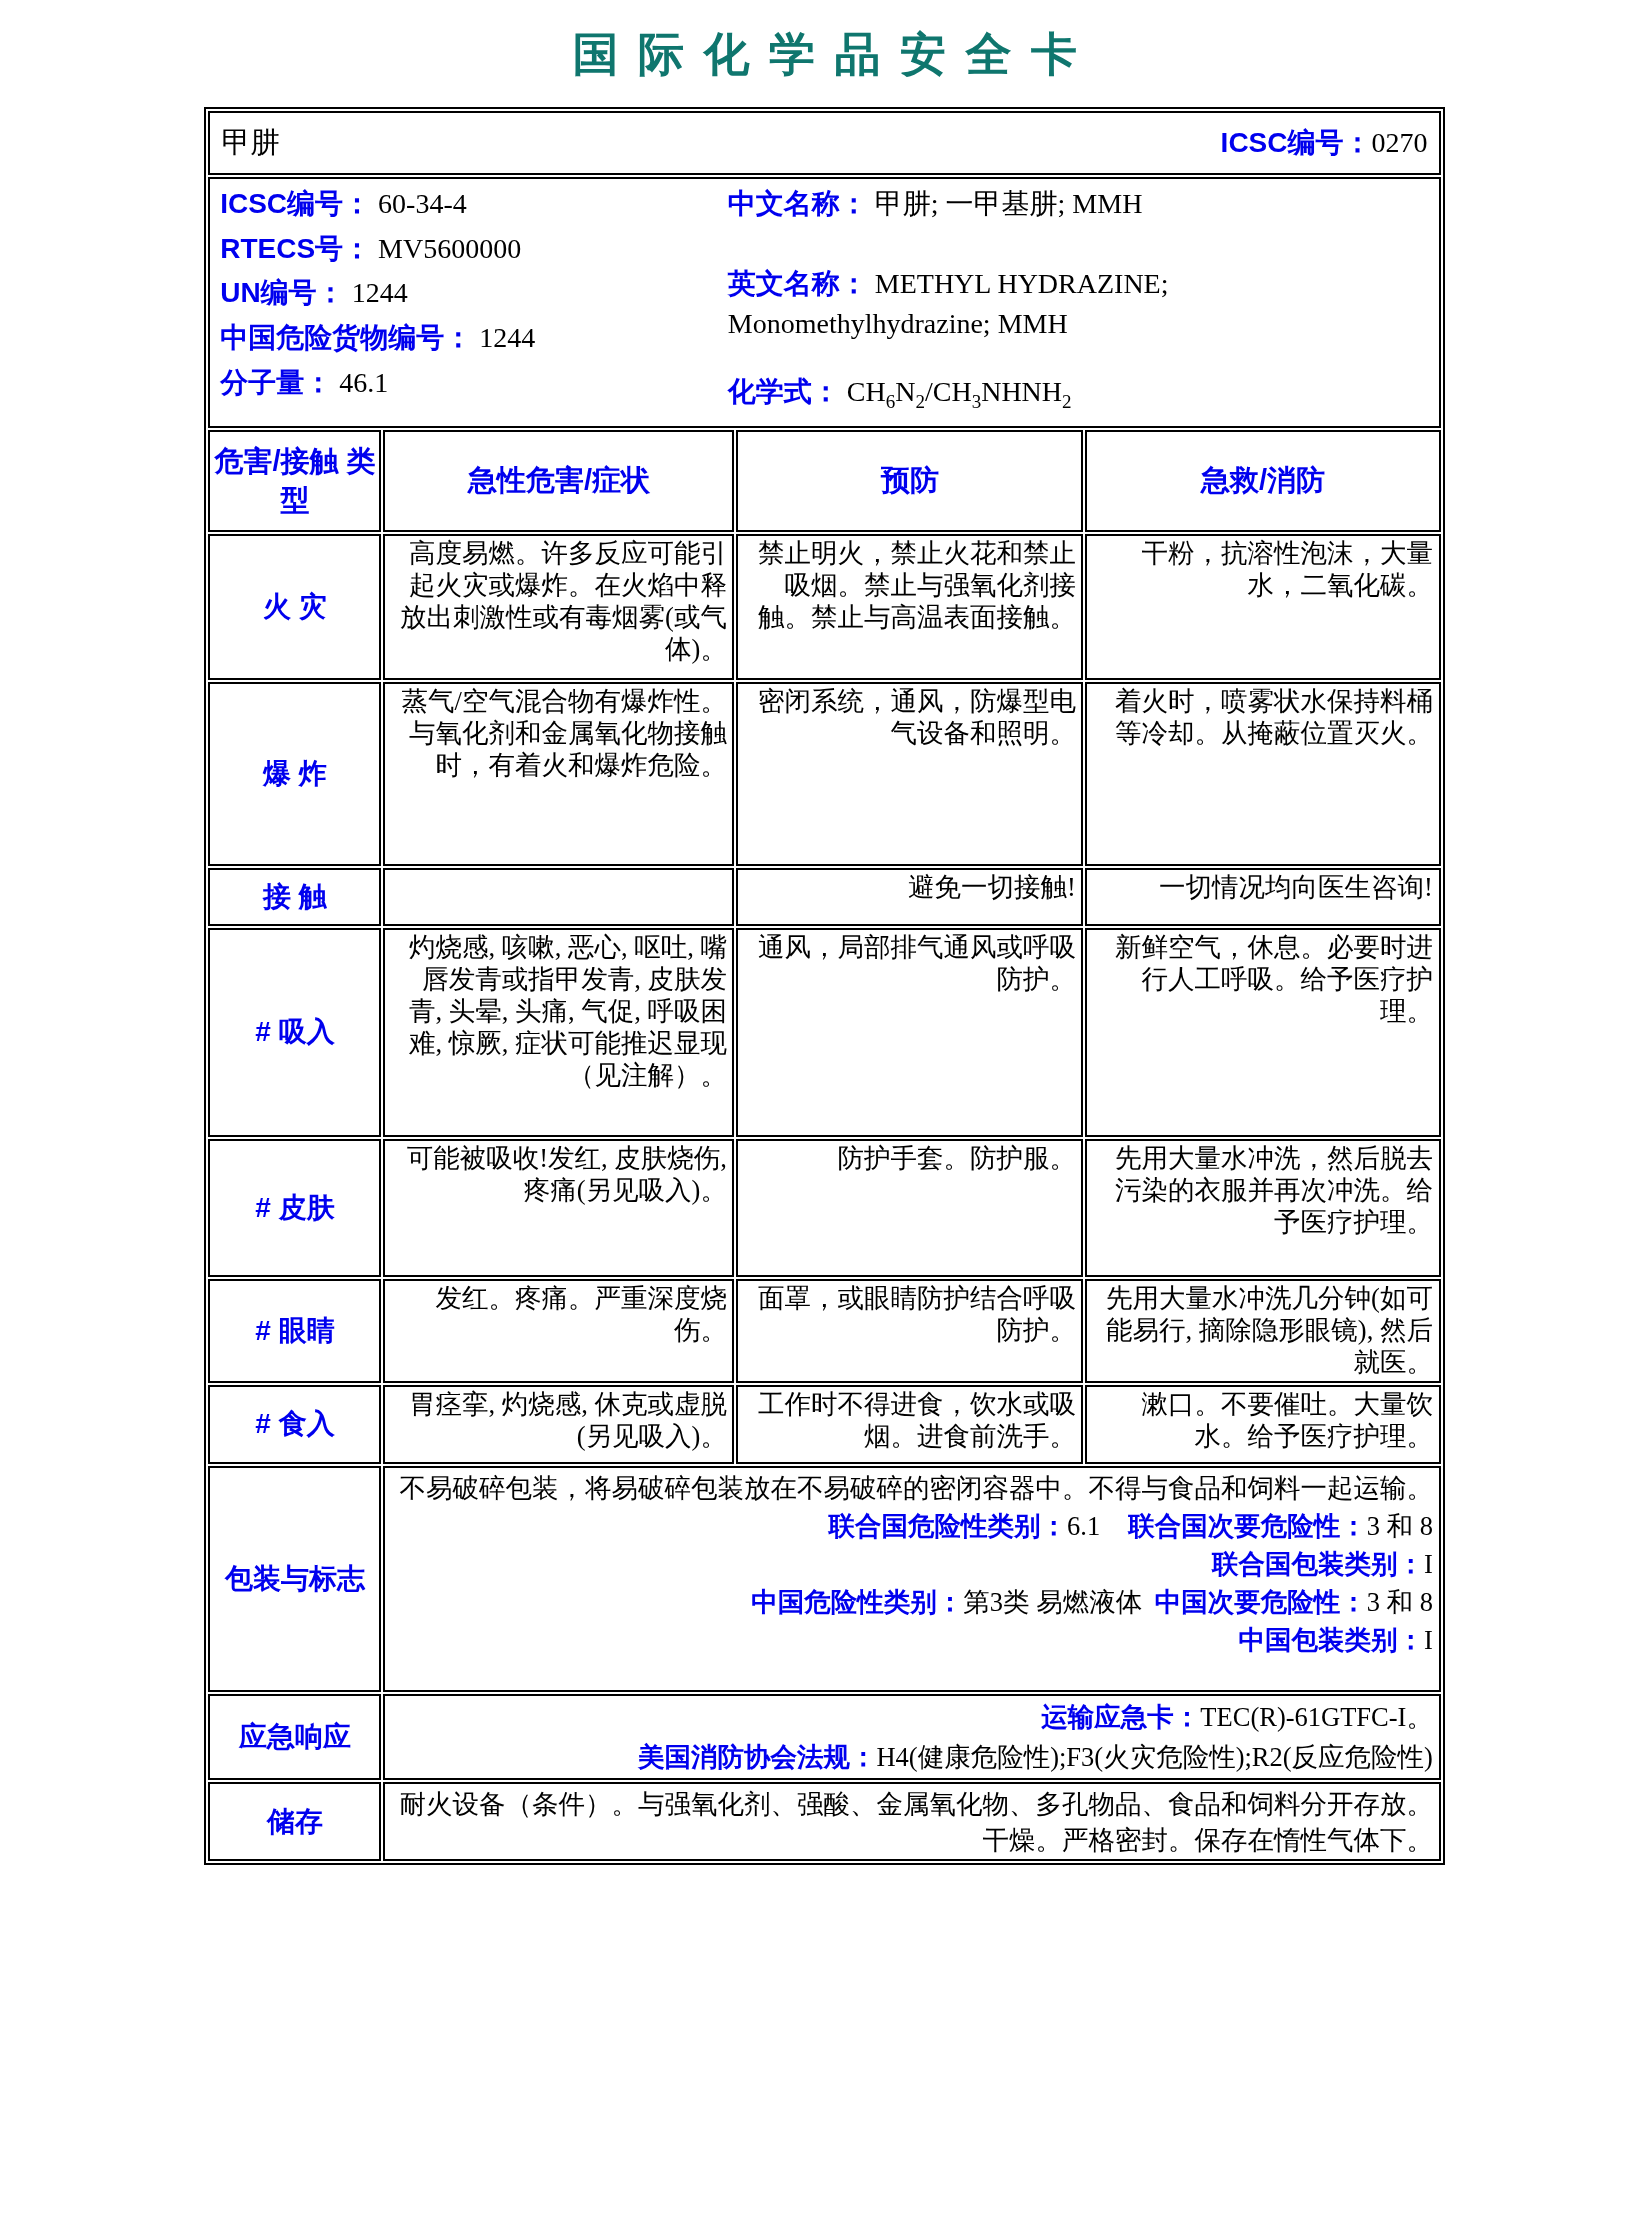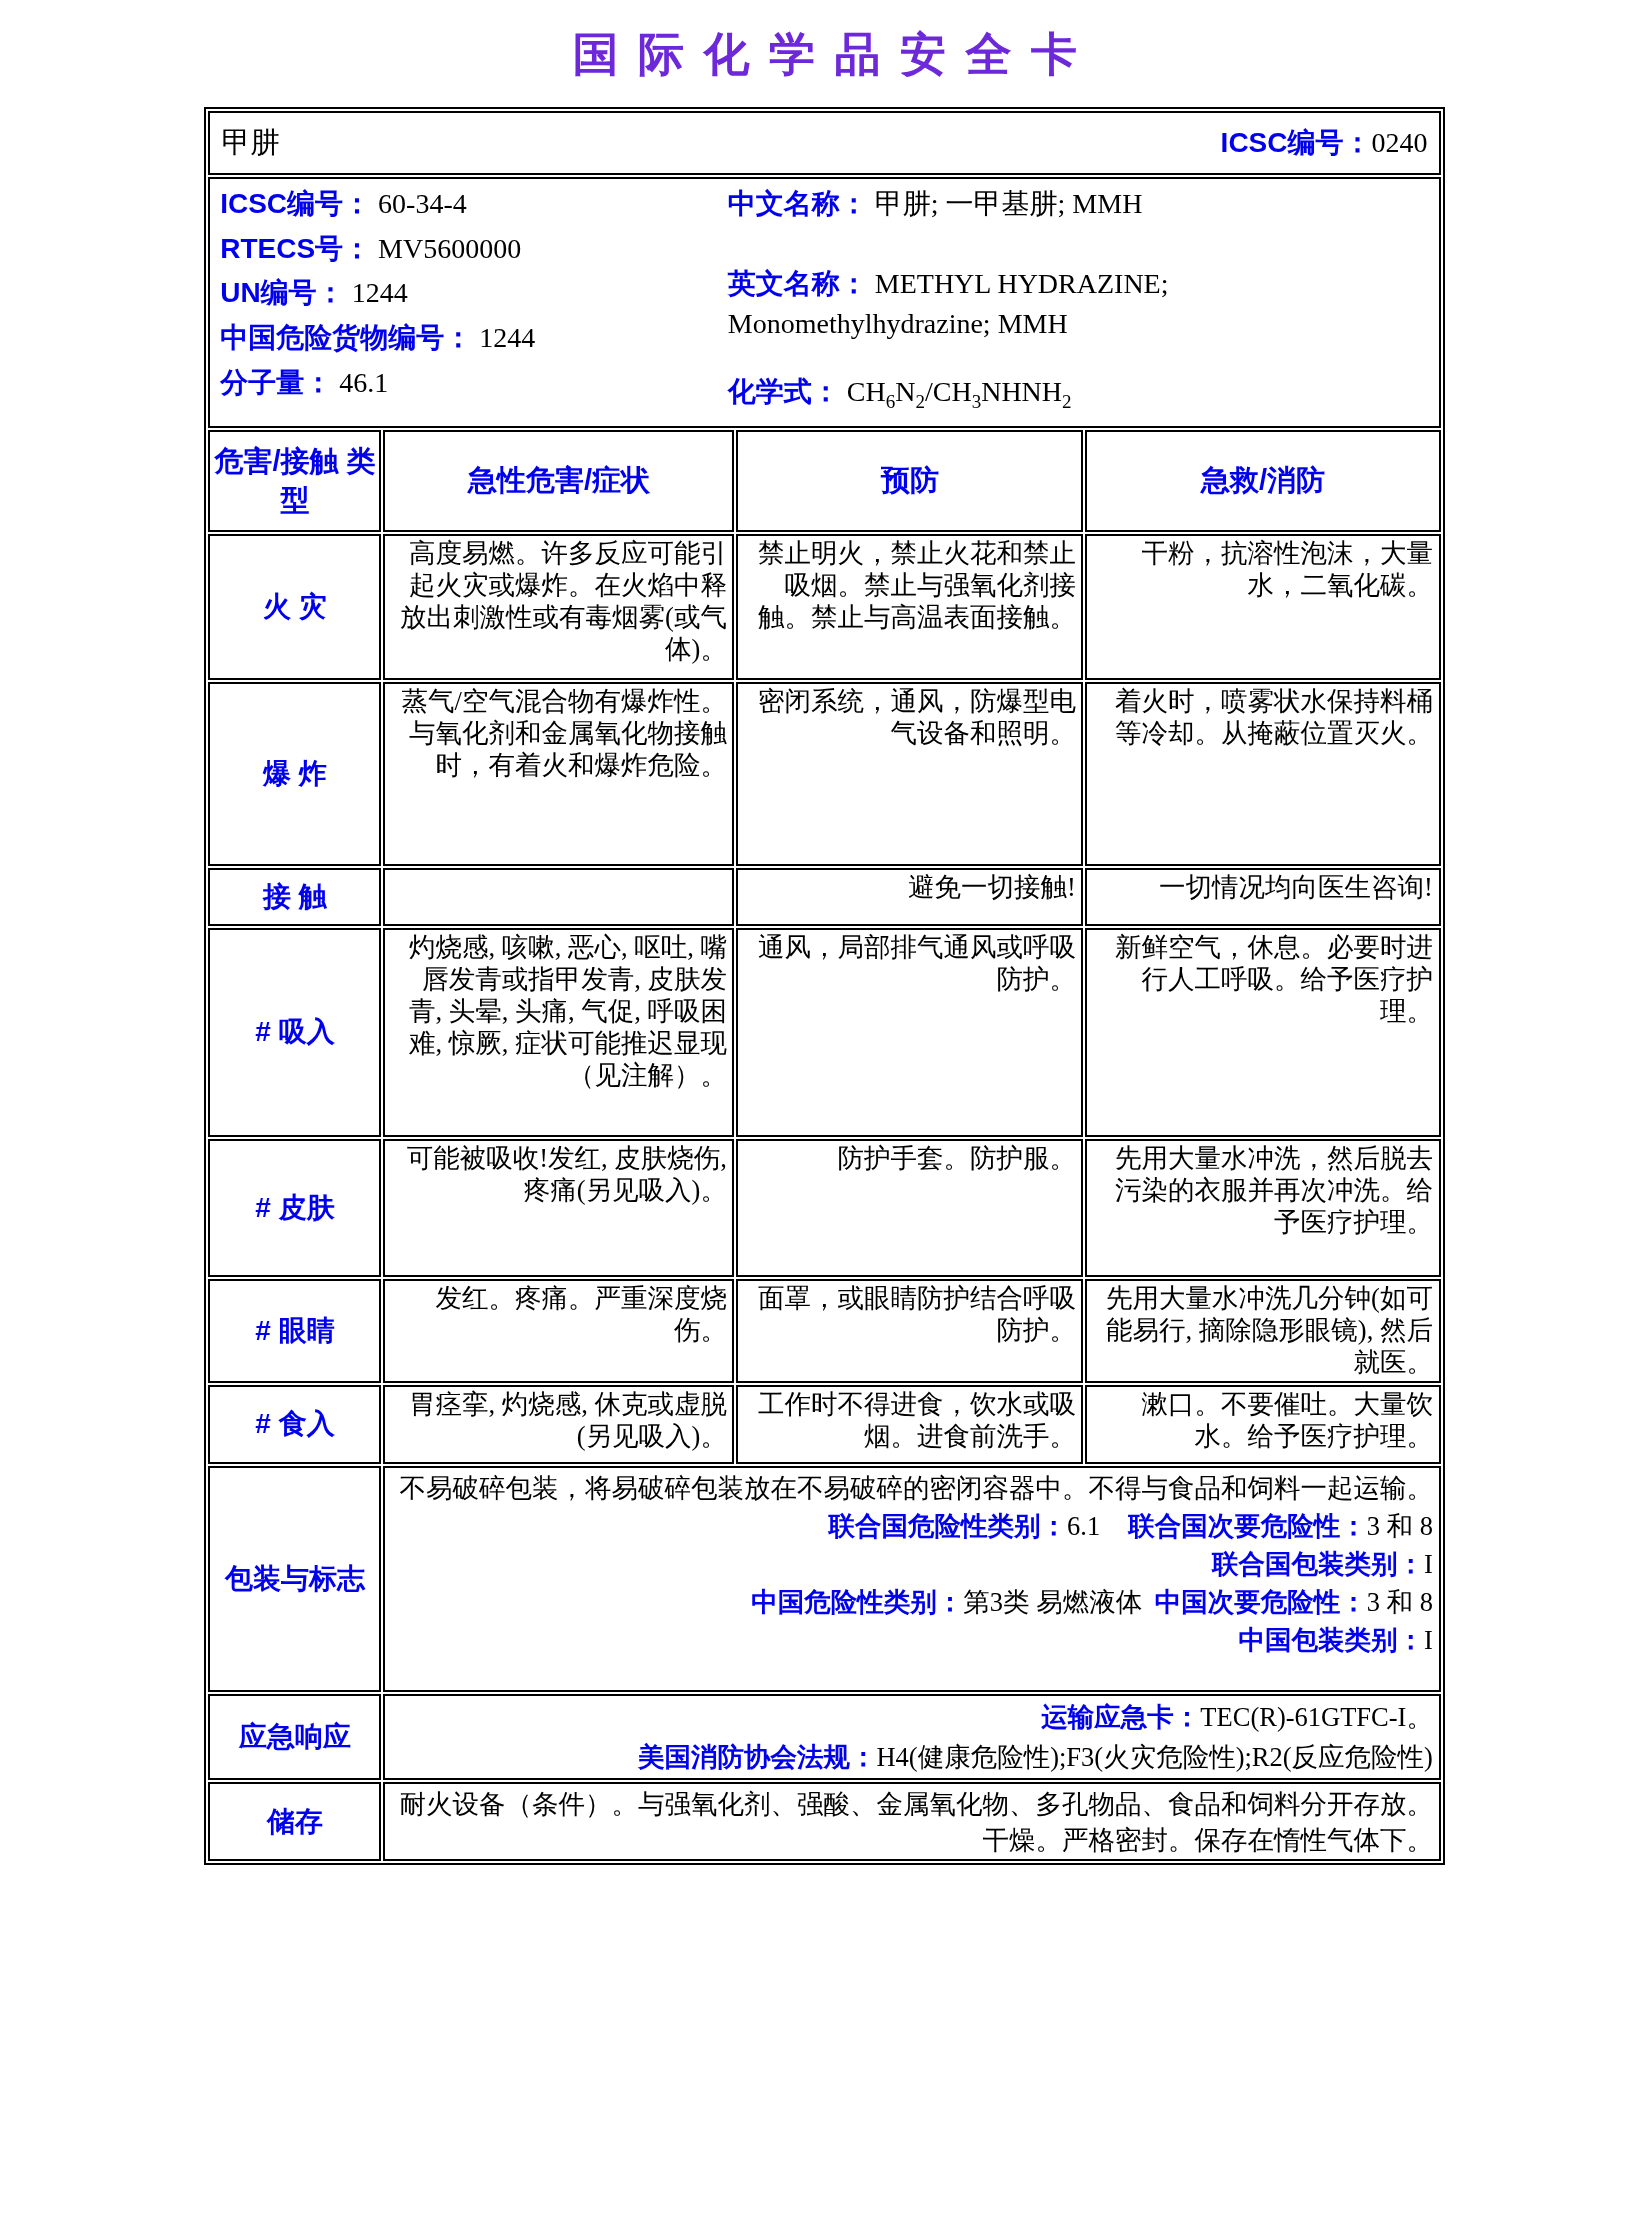--- a/index.html
+++ b/index.html
@@ -9,21 +9,21 @@
     color:#000;
   }
   .page-title{
     margin-top:24px;
     text-align:center;
     font-family:"Liberation Sans","DejaVu Sans",sans-serif;
     font-weight:bold;
     font-size:46px;
     letter-spacing:19.5px;
     padding-left:8px;
-    color:#6d28d9;
+    color:#0f766e;
     margin-left:12px;
   }
   table.card{
     width:1239px;
     margin:21px auto 0 auto;
     border:2.8px solid #000;
     border-spacing:2.1px;
     border-collapse:separate;
     table-layout:fixed;
     background:#fff;
@@ -104,21 +104,21 @@
       <col class="c3">
       <col class="c4">
     </colgroup>
 
   <tbody>
       <tr class="toprow">
     <td colspan="4">
       <div class="toprow-flex">
         <span class="substance-name">甲肼</span>
         <span>
-          <span class="lab" style="font-size:28px;">ICSC编号：</span><span class="val" style="font-size:28px;">0240</span>
+          <span class="lab" style="font-size:28px;">ICSC编号：</span><span class="val" style="font-size:28px;">0270</span>
         </span>
       </div>
     </td>
   </tr>
 
   <tr class="idrow">
     <td colspan="4">
       <div class="id-flex">
         <div class="id-left">
           <div class="id-line"><span class="lab">ICSC编号：</span> <span class="val">60-34-4</span></div>

